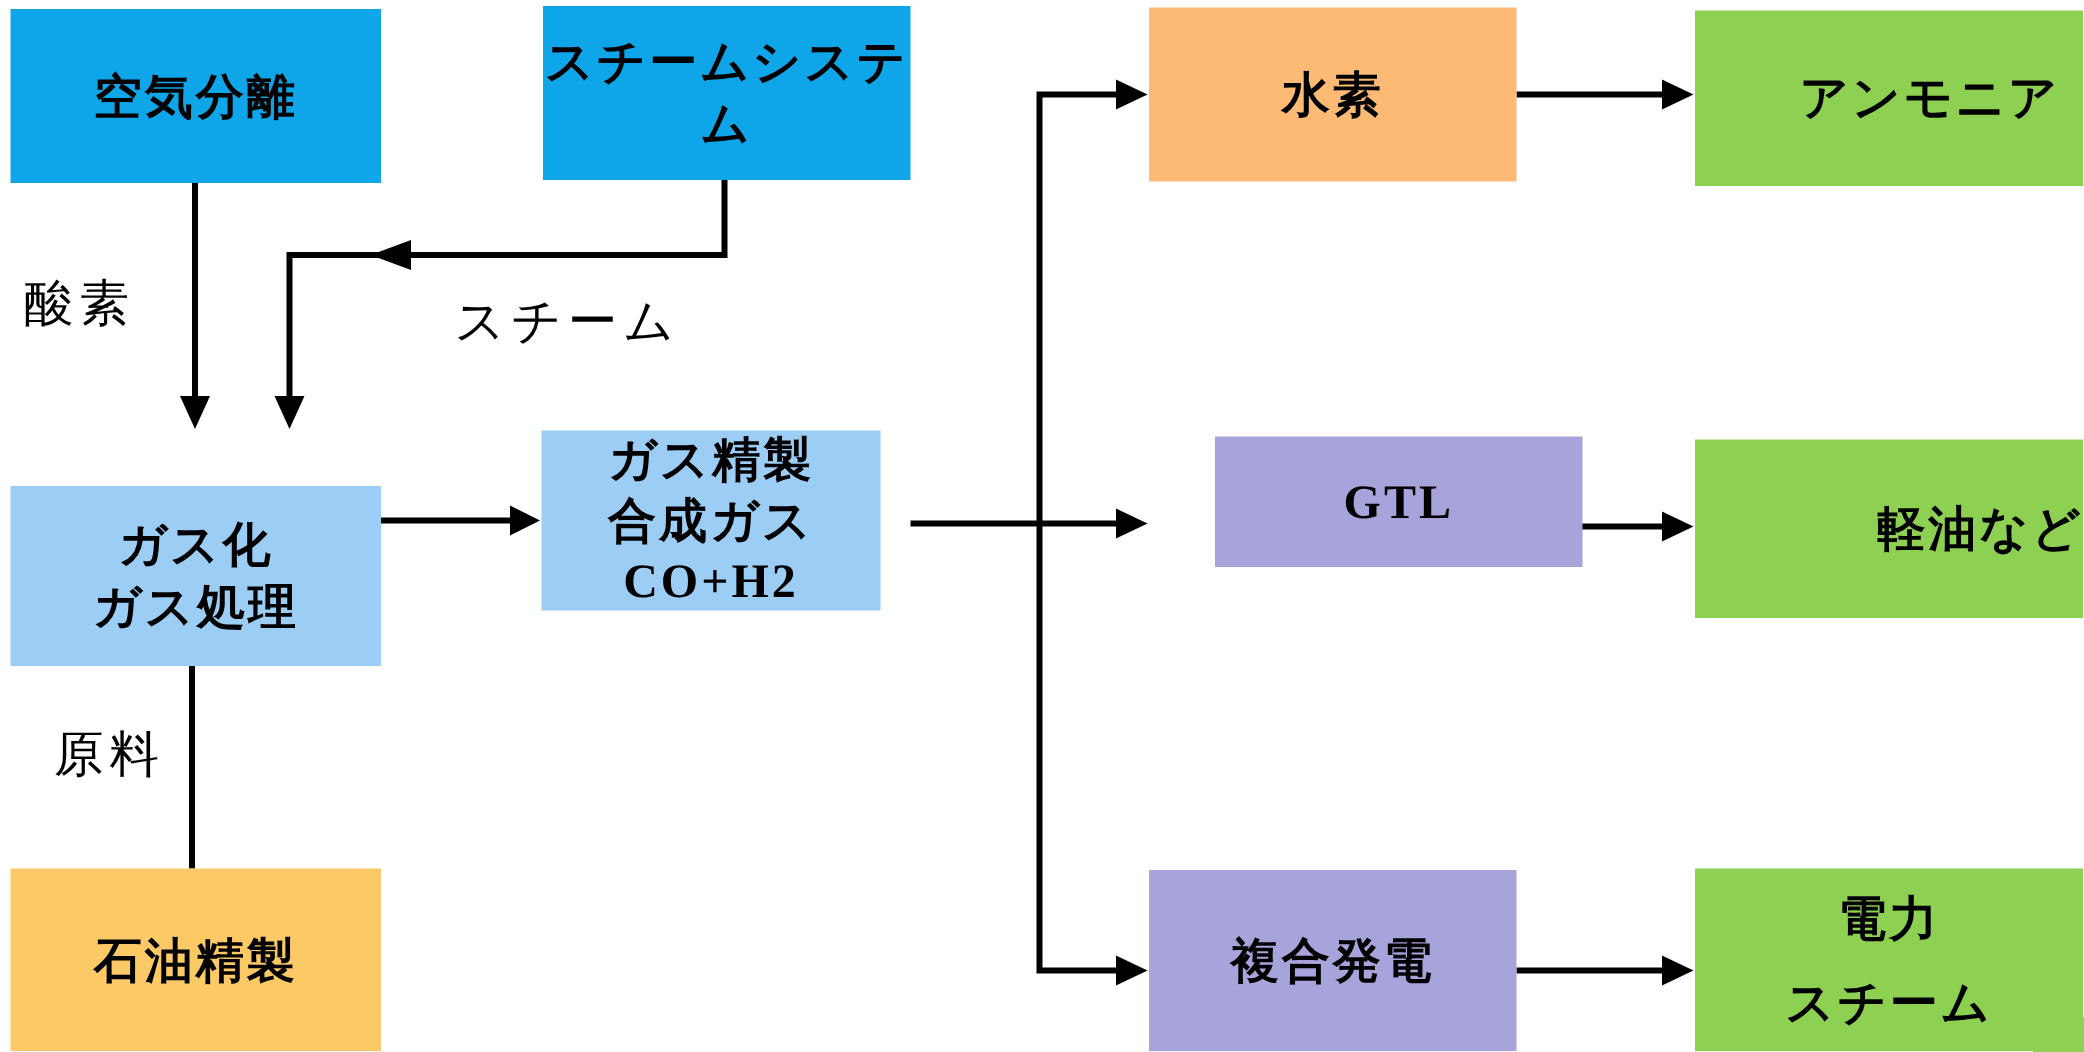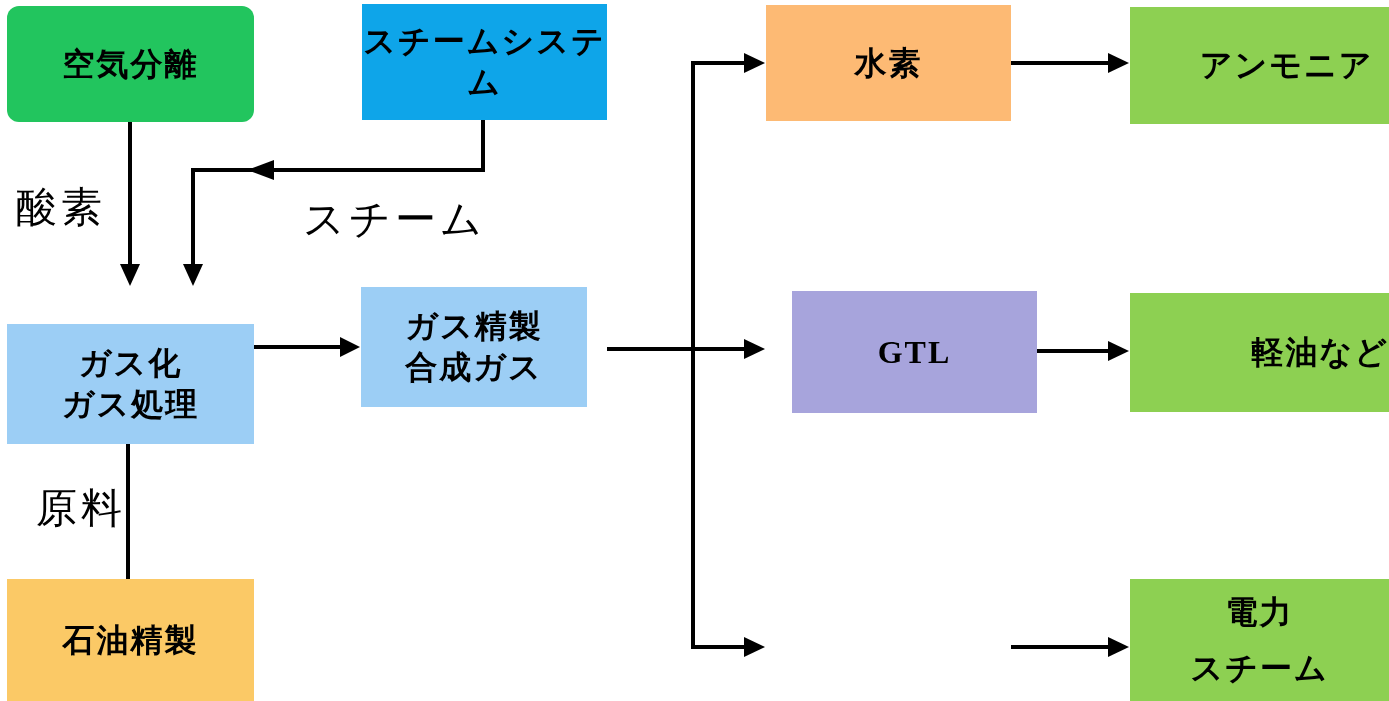--- a/index.html
+++ b/index.html
@@ -31,34 +31,34 @@
     text-align: center;
     font-weight: bold;
     font-size: 32px;
     line-height: 1.28;
     color: #000000;
     letter-spacing: 2px;
   }
   .node span { display: block; }
   .edge-label {
     position: absolute;
-    font-size: 41px;
+    font-size: 33px;
     font-weight: normal;
     color: #000000;
     letter-spacing: 4px;
     white-space: nowrap;
   }
   
   .n-air      { left: 7px;    top: 6px;   width: 247px; height: 116px; }
   .n-steam    { left: 362px;  top: 4px;   width: 245px; height: 116px; }
   .n-hydrogen { left: 766px;  top: 5px;   width: 245px; height: 116px; }
   .n-ammonia  { left: 1130px; top: 7px;   width: 259px; height: 117px; }
   .n-gasif    { left: 7px;    top: 286px; width: 247px; height: 120px; margin-top: 38px; }
   .n-purif    { left: 361px;  top: 287px; width: 226px; height: 120px; }
-  .n-gtl      { left: 792px;  top: 291px; width: 245px; height: 122px; }
+  .n-gtl      { left: 810px;  top: 291px; width: 245px; height: 87px; }
   .n-lightoil { left: 1130px; top: 293px; width: 259px; height: 119px; align-items: flex-end; }
   .n-oil      { left: 7px;    top: 579px; width: 247px; height: 122px; }
   .n-power    { left: 766px;  top: 580px; width: 245px; height: 121px; }
   .n-elec     { left: 1130px; top: 579px; width: 259px; height: 122px; gap: 15px; }
   
   .l-oxygen    { left: 16px;  top: 180px; }
   .l-steam     { left: 303px; top: 192px; }
   .l-feedstock { left: 36px;  top: 481px; }
 </style>
 </head>
@@ -109,44 +109,48 @@
       <line x1="1011" y1="351" x2="1110" y2="351"></line>
       <polygon points="1108,341 1108,361 1129,351" stroke="none"></polygon>
     </g>
 
     <g stroke="#000000" stroke-width="4" fill="#000000">
       <line x1="1011" y1="647" x2="1110" y2="647"></line>
       <polygon points="1108,637 1108,657 1129,647" stroke="none"></polygon>
     </g>
   </svg>
 
-  <div class="node n-air" style="background: #22c55e; border-radius: 12px;">
+  <div class="node n-air" style="background: #0ea5e9;">
     <span>空気分離</span>
   </div>
   <div class="node n-gasif" style="background: rgb(156, 206, 245);">
     <span>ガス化</span>
     <span>ガス処理</span>
   </div>
   <div class="node n-oil" style="background: rgb(251, 201, 102);">
     <span>石油精製</span>
   </div>
 
   <div class="node n-steam" style="background: #0ea5e9;">
     <span>スチームシステム</span>
   </div>
   <div class="node n-purif" style="background: rgb(156, 206, 245);">
     <span>ガス精製</span>
     <span>合成ガス</span>
+    <span>CO+H2</span>
   </div>
 
   <div class="node n-hydrogen" style="background: #fdba74;">
     <span>水素</span>
   </div>
   <div class="node n-gtl" style="background: rgb(167, 164, 220);">
     <span>GTL</span>
+  </div>
+  <div class="node n-power" style="background: rgb(167, 164, 220);">
+    <span>複合発電</span>
   </div>
 
   <div class="node n-ammonia" style="background: rgb(141, 208, 82); padding-left: 27px;">
     <span>アンモニア</span>
   </div>
   <div class="node n-lightoil" style="background: rgb(141, 208, 82);">
     <span>軽油など</span>
   </div>
   <div class="node n-elec" style="background: rgb(141, 208, 82);">
     <span>電力</span>

